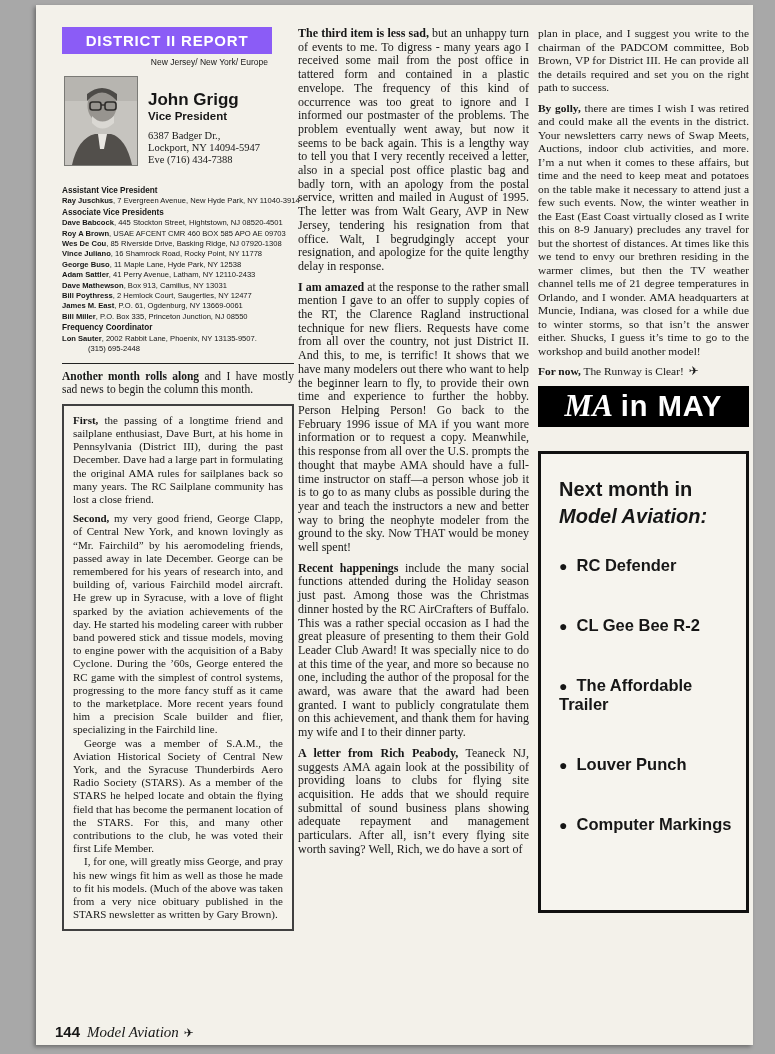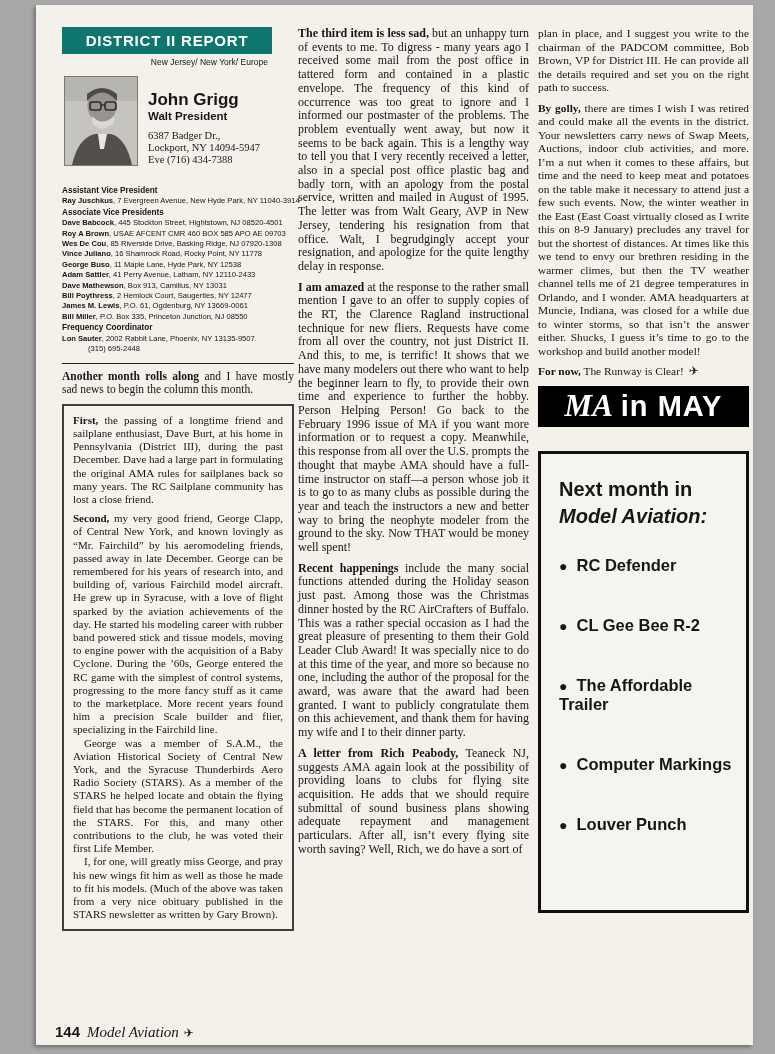--- a/index.html
+++ b/index.html
@@ -15,21 +15,21 @@
     box-shadow: -2px 2px 4px rgba(0,0,0,0.35);
   }
   .col { position: absolute; }
   .col-left  { left: 26px;  top: 16px; width: 232px; }
   .col-mid   { left: 262px; top: 22px; width: 231px; }
   .col-right { left: 502px; top: 22px; width: 211px; }
 
   
   .district-bar {
     width: 210px; margin-top: 6px; padding: 5px 0;
-    background: #0f766e; color: #ffffff; text-align: center;
+    background: #8b5cf6; color: #ffffff; text-align: center;
     font-family: "Liberation Sans", sans-serif; font-weight: bold;
     font-size: 15px; letter-spacing: 0.8px;
   }
   .region {
     width: 210px; margin-top: 3px; padding-right: 4px;
     font-family: "Liberation Sans", sans-serif; font-size: 8.5px;
     text-align: right;
   }
   .vp-block { position: relative; height: 104px; margin-top: 9px; }
   .photo {
@@ -120,41 +120,41 @@
             <path d="M22 24 Q37 7 52 24 L52 17 Q37 5 22 17 Z" fill="#4c4a47"></path>
             <rect x="25" y="25" width="11" height="8" rx="2.5" fill="none" stroke="#2e2c2a" stroke-width="1.6"></rect>
             <rect x="40" y="25" width="11" height="8" rx="2.5" fill="none" stroke="#2e2c2a" stroke-width="1.6"></rect>
             <line x1="36" y1="28" x2="40" y2="28" stroke="#2e2c2a" stroke-width="1.4"></line>
             <path d="M27 39 Q37 50 49 39 L49 46 Q37 57 27 46 Z" fill="#dad8d3"></path>
             <path d="M7 88 Q13 61 30 57 L46 57 Q61 61 67 88 Z" fill="#524f4b"></path>
             <path d="M33 57 L42 57 L39 72 L35 72 Z" fill="#e9e7e2"></path>
           </svg>
         </div>
         <div class="vp-name">John Grigg</div>
-        <div class="vp-title">Walt President</div>
+        <div class="vp-title">Vice President</div>
         <div class="vp-addr">
           <div>6387 Badger Dr.,</div>
           <div>Lockport, NY 14094-5947</div>
           <div>Eve (716) 434-7388</div>
         </div>
       </div>
 
       <div class="officers">
         <div class="off-role">Assistant Vice President</div>
         <div class="off-line"><b>Ray Juschkus</b><span>, 7 Evergreen Avenue, New Hyde Park, NY 11040-3914</span></div>
         <div class="off-role">Associate Vice Presidents</div>
         <div class="off-line"><b>Dave Babcock</b><span>, 445 Stockton Street, Hightstown, NJ 08520-4501</span></div>
         <div class="off-line"><b>Roy A Brown</b><span>, USAE AFCENT CMR 460 BOX 585 APO AE 09703</span></div>
         <div class="off-line"><b>Wes De Cou</b><span>, 85 Riverside Drive, Basking Ridge, NJ 07920-1308</span></div>
         <div class="off-line"><b>Vince Juliano</b><span>, 16 Shamrock Road, Rocky Point, NY 11778</span></div>
         <div class="off-line"><b>George Buso</b><span>, 11 Maple Lane, Hyde Park, NY 12538</span></div>
         <div class="off-line"><b>Adam Sattler</b><span>, 41 Perry Avenue, Latham, NY 12110-2433</span></div>
         <div class="off-line"><b>Dave Mathewson</b><span>, Box 913, Camillus, NY 13031</span></div>
         <div class="off-line"><b>Bill Poythress</b><span>, 2 Hemlock Court, Saugerties, NY 12477</span></div>
-        <div class="off-line"><b>James M. Lewis</b><span>, P.O. 61, Ogdenburg, NY 13669-0061</span></div>
+        <div class="off-line"><b>James M. East</b><span>, P.O. 61, Ogdenburg, NY 13669-0061</span></div>
         <div class="off-line"><b>Bill Miller</b><span>, P.O. Box 335, Princeton Junction, NJ 08550</span></div>
         <div class="off-role">Frequency Coordinator</div>
         <div class="off-line"><b>Lon Sauter</b><span>, 2002 Rabbit Lane, Phoenix, NY 13135-9507.</span></div>
         <div class="off-line off-phone">(315) 695-2448</div>
       </div>
 
       <div class="rule"></div>
 
       <p class="intro"><b class="lead">Another month rolls along</b><span> and I have mostly sad news to begin the column this month.</span></p>
 
@@ -184,22 +184,22 @@
         <span class="banner-rest">in MAY</span>
       </div>
 
       <div class="nm-box">
         <div class="nm-h1">Next month in</div>
         <div class="nm-h2">Model Aviation:</div>
         <div class="nm-items">
           <div class="nm-item"><span class="bullet">●</span><span>RC Defender</span></div>
           <div class="nm-item"><span class="bullet">●</span><span>CL Gee Bee R-2</span></div>
           <div class="nm-item"><span class="bullet">●</span><span>The Affordable Trailer</span></div>
+          <div class="nm-item"><span class="bullet">●</span><span>Louver Punch</span></div>
           <div class="nm-item"><span class="bullet">●</span><span>Computer Markings</span></div>
-          <div class="nm-item"><span class="bullet">●</span><span>Louver Punch</span></div>
         </div>
       </div>
     </div>
 
     <div class="footer">
       <span class="pagenum">144</span><span class="mag">Model Aviation</span><span class="plane">✈</span>
     </div>
 
   </div>
 </div>

